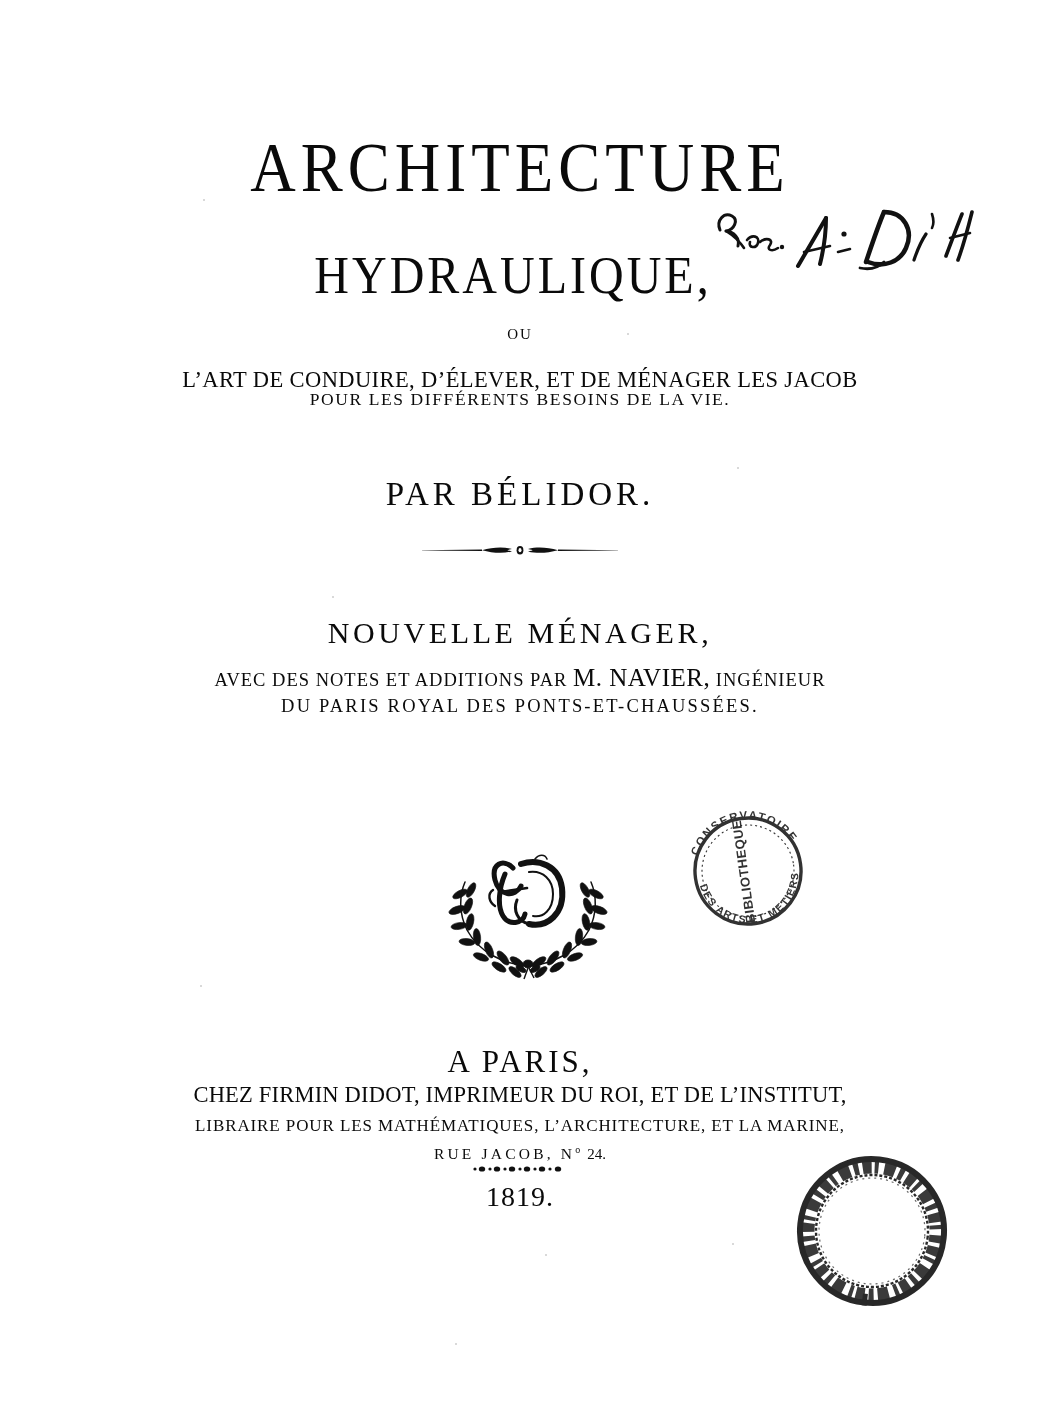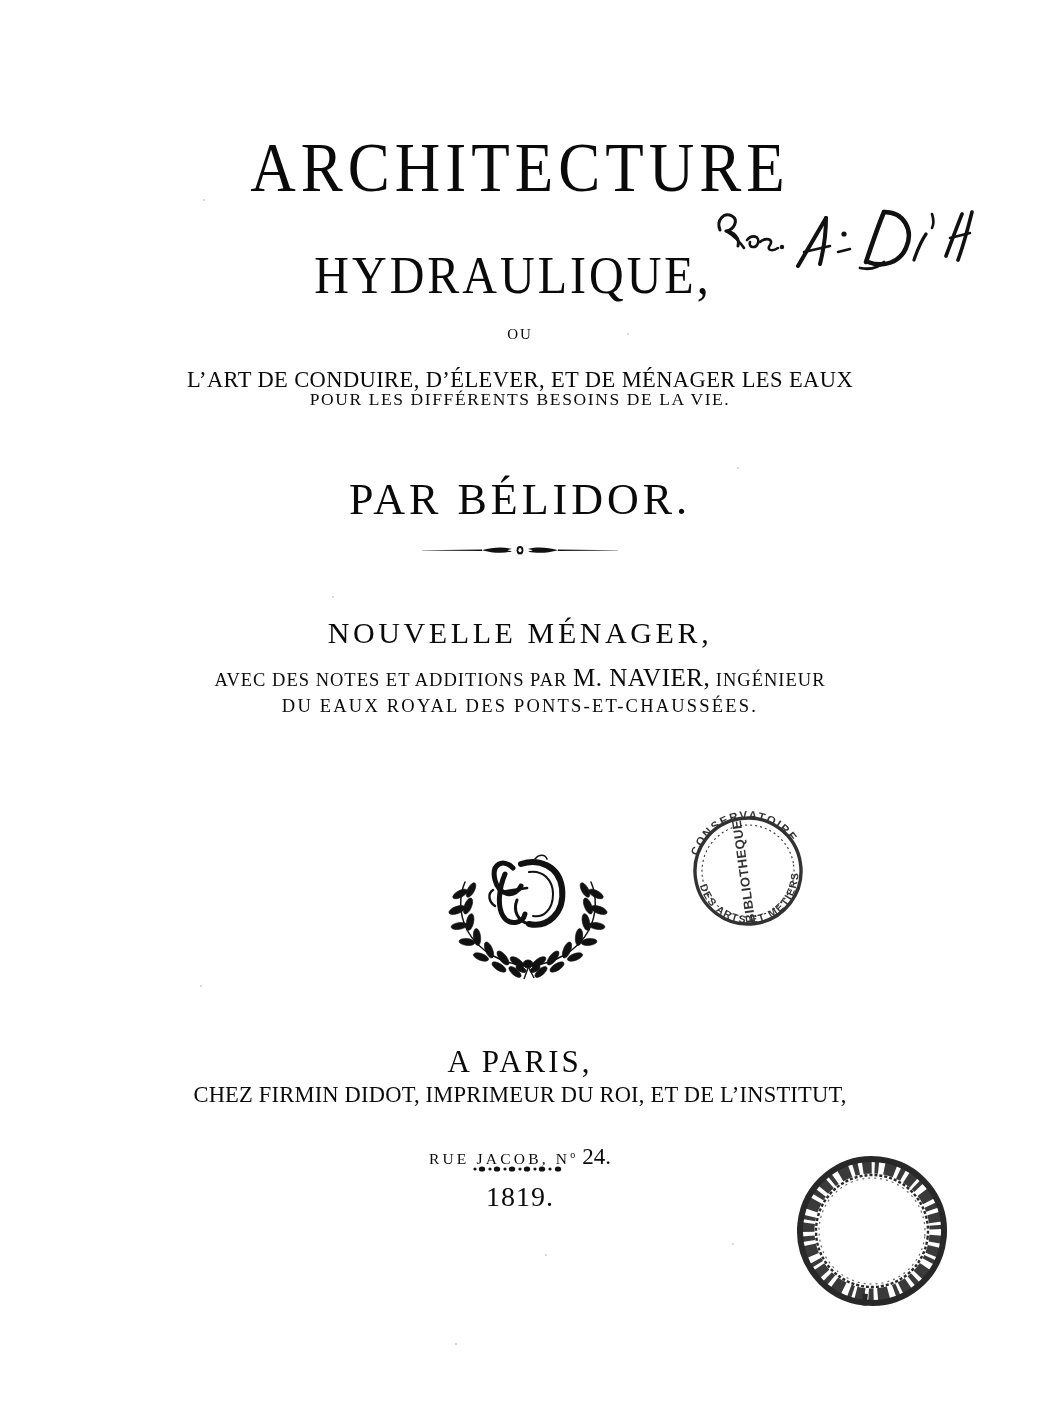--- a/index.html
+++ b/index.html
@@ -66,21 +66,21 @@
     letter-spacing: 0.4px;
   }
   .subtitle-2 {
     top: 391px;
     font-size: 17.5px;
     letter-spacing: 1.6px;
   }
 
   .author {
     top: 478px;
-    font-size: 44px;
+    font-size: 33px;
     letter-spacing: 4px;
   }
 
   
   .rule-spear {
     position: absolute;
     top: 540px;
     left: 0;
     width: 1040px;
     height: 20px;
@@ -155,21 +155,21 @@
     top: 1145px;
     font-size: 15.5px;
     letter-spacing: 3.2px;
   }
   .imprint-3 .sup {
     font-size: 10px;
     vertical-align: super;
     letter-spacing: 0;
   }
   .imprint-3 .osf {
-    font-size: 23px;
+    font-size: 15px;
     letter-spacing: 0;
   }
 
   .rule-beads {
     position: absolute;
     top: 1163px;
     left: 0;
     width: 1040px;
     height: 12px;
     display: flex;
@@ -216,21 +216,21 @@
 <body>
 
 <div class="page">
 
   <div class="line title-main">ARCHITECTURE</div>
 
   <div class="line title-sub">HYDRAULIQUE,</div>
 
   <div class="line ou">OU</div>
 
-  <div class="line subtitle-1">L’ART DE CONDUIRE, D’ÉLEVER, ET DE MÉNAGER LES EAUX</div>
+  <div class="line subtitle-1">L’ART DE CONDUIRE, D’ÉLEVER, ET DE MÉNAGER LES JACOB</div>
 
   <div class="line subtitle-2">POUR LES DIFFÉRENTS BESOINS DE LA VIE.</div>
 
   <div class="line author">PAR BÉLIDOR.</div>
 
   <div class="rule-spear">
     <svg width="200" height="18" viewBox="0 0 200 18">
       <g fill="#111">
         <path d="M2 9.3 L62 8.6 L62 9.9 L2 9.6 Z"></path>
         <path d="M62 9.2 C72 6.6, 82 5.4, 92 8.0 C86 9.2, 86 9.3, 92 10.4 C82 13.0, 72 11.8, 62 9.2 Z"></path>
@@ -243,21 +243,21 @@
   </div>
 
   <div class="line edition">NOUVELLE MÉNAGER,</div>
 
   <div class="line notes-1">
     <span>AVEC DES NOTES ET ADDITIONS PAR</span>
     <span class="big">M. NAVIER,</span>
     <span>INGÉNIEUR</span>
   </div>
 
-  <div class="line notes-2">DU EAUX ROYAL DES PONTS-ET-CHAUSSÉES.</div>
+  <div class="line notes-2">DU PARIS ROYAL DES PONTS-ET-CHAUSSÉES.</div>
 
 
   <div class="vignette">
     <svg viewBox="0 0 170 145" width="170" height="145">
       <g stroke="#111" fill="none" stroke-width="1.5" stroke-linecap="round">
 
         <path d="M84 128 C60 126, 36 114, 24 92 C16 76, 16 58, 22 44"></path>
 
         <path d="M86 128 C110 126, 134 114, 146 92 C154 76, 154 58, 148 44"></path>
       </g>
@@ -339,20 +339,21 @@
         </text>
         <text x="66" y="76" font-family="'Liberation Sans', sans-serif" font-size="13" font-weight="bold" letter-spacing="0.5" fill="#111" text-anchor="middle" transform="rotate(-90 66 76)">BIBLIOTHEQUE</text>
       </g>
     </svg>
   </div>
 
   <div class="line imprint-1">CHEZ FIRMIN DIDOT, IMPRIMEUR DU ROI, ET DE L’INSTITUT,</div>
 
   <div class="line imprint-paris">A PARIS,</div>
 
+  <div class="line imprint-2">LIBRAIRE POUR LES MATHÉMATIQUES, L’ARCHITECTURE, ET LA MARINE,</div>
 
   <div class="line imprint-3">
     <span>RUE JACOB,</span>
     <span>N</span><span class="sup">o</span>
     <span class="osf">24.</span>
   </div>
 
   <div class="rule-beads">
     <svg width="100" height="10" viewBox="0 0 100 10">
       <g fill="#111">

